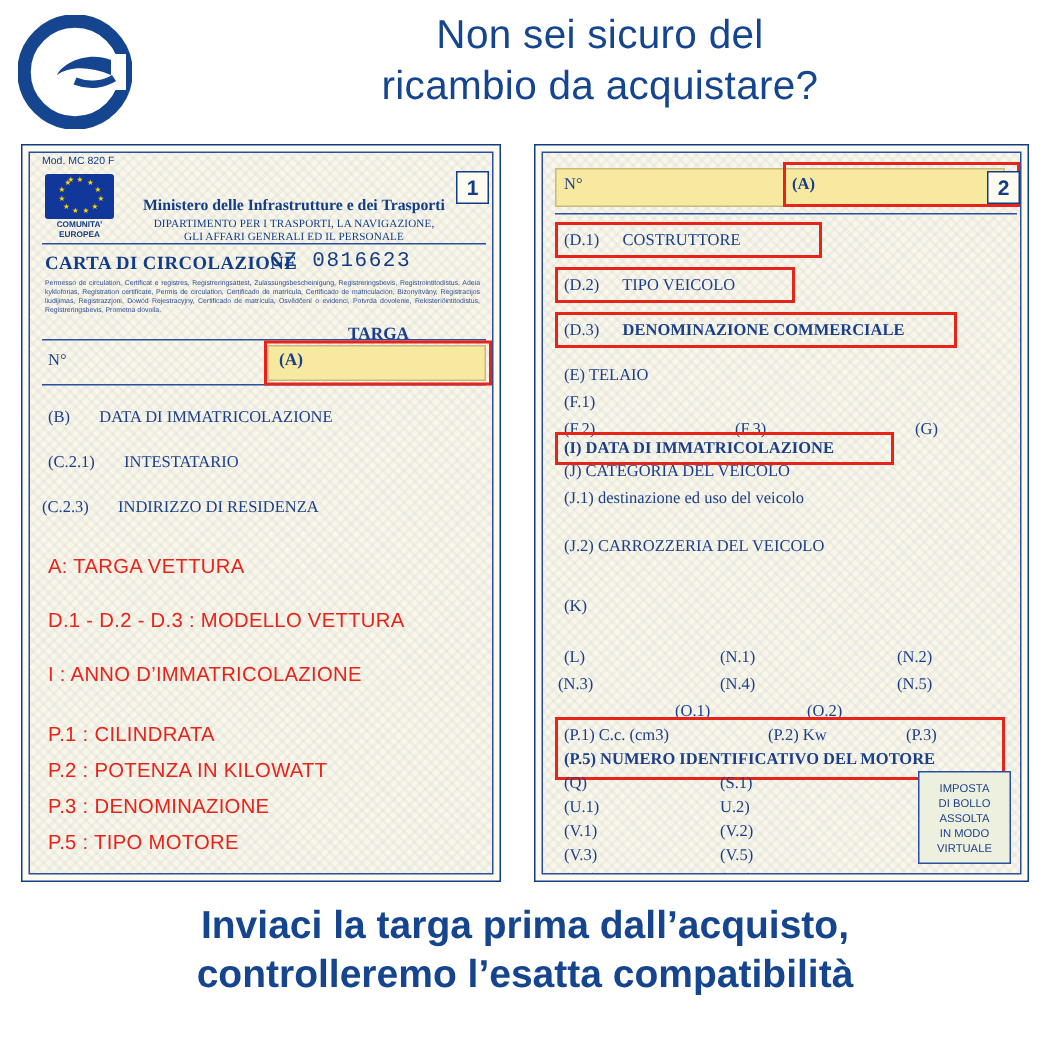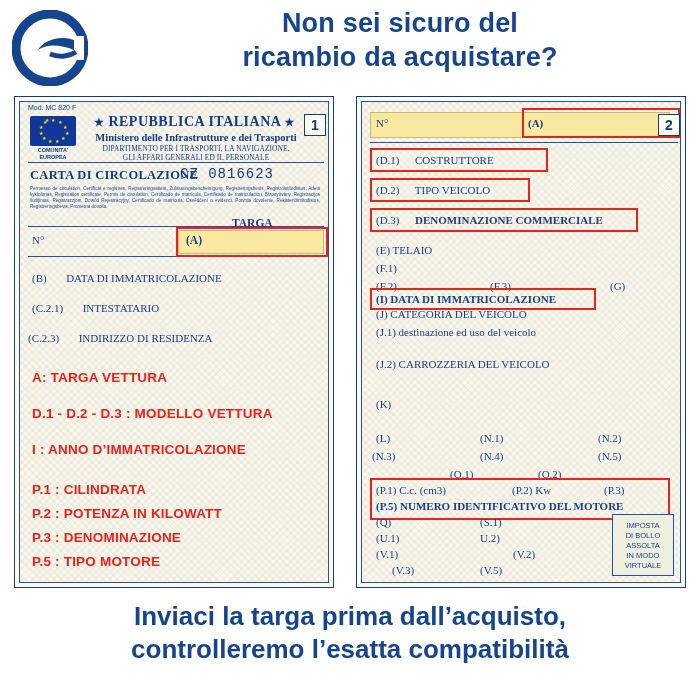--- a/index.html
+++ b/index.html
@@ -15,21 +15,21 @@
     position:absolute;left:0;top:0;width:700px;height:96px;
   }
   .logo{
     position:absolute;left:12px;top:10px;width:76px;height:76px;
   }
   .logo svg{display:block}
   .header-title{
     position:absolute;left:110px;top:6px;width:580px;
     text-align:center;
     color:#15458f;
-    font-weight:bold;
+    font-weight:normal;
     font-size:27px;
     line-height:34px;
     letter-spacing:.2px;
   }
   
   .footer{
     position:absolute;left:0;top:600px;width:700px;
     text-align:center;
     color:#15458f;
     font-weight:bold;
@@ -128,21 +128,21 @@
   }
   .redbox{
     position:absolute;
     border:2.5px solid #e8231a;
     box-sizing:border-box;
     pointer-events:none;
   }
   .redtext{
     position:absolute;
     color:#e8231a;
-    font-weight:bold;
+    font-weight:normal;
     font-size:13.5px;
     font-family:"Liberation Sans", sans-serif;
     letter-spacing:.2px;
   }
   .nfield{
     position:absolute;
     font-family:"Liberation Serif", serif;
     font-size:11px;color:#1b3f87;
   }
   .yellowbar{
@@ -202,25 +202,20 @@
           <span class="star" style="left:9px;top:16px;">★</span>
           <span class="star" style="left:9px;top:10px;">★</span>
           <span class="star" style="left:13px;top:5px;">★</span>
           <span class="star" style="left:15px;top:3px;">★</span>
         </div>
       </div>
       <div class="cap">COMUNITA’</div>
       <div class="cap">EUROPEA</div>
     </div>
 
-    <div class="rep-title">
-      <span class="rep-star">★</span>
-      <span>REPUBBLICA ITALIANA</span>
-      <span class="rep-star">★</span>
-    </div>
     <div class="min-line">Ministero delle Infrastrutture e dei Trasporti</div>
     <div class="min-sub">
       <div>DIPARTIMENTO PER I TRASPORTI, LA NAVIGAZIONE,</div>
       <div>GLI AFFARI GENERALI ED IL PERSONALE</div>
     </div>
 
     <div class="numbox" id="leftNum">1</div>
 
     <div class="hr-blue" style="left:8px;top:60px;width:296px;"></div>
 
@@ -328,23 +323,23 @@
     <div class="rfield" style="left:14px;top:398px;font-weight:bold;">(P.5) NUMERO IDENTIFICATIVO DEL MOTORE</div>
     <div class="redbox" style="left:8px;top:376px;width:300px;height:42px;"></div>
 
     <div class="rfield" style="left:14px;top:414px;">(Q)</div>
     <div class="rfield" style="left:118px;top:414px;">(S.1)</div>
 
     <div class="rfield" style="left:14px;top:430px;">(U.1)</div>
     <div class="rfield" style="left:118px;top:430px;">U.2)</div>
 
     <div class="rfield" style="left:14px;top:446px;">(V.1)</div>
-    <div class="rfield" style="left:118px;top:446px;margin-left:33px;">(V.2)</div>
-
-    <div class="rfield" style="left:30px;top:462px;">(V.3)</div>
+    <div class="rfield" style="left:118px;top:446px;">(V.2)</div>
+
+    <div class="rfield" style="left:14px;top:462px;">(V.3)</div>
     <div class="rfield" style="left:118px;top:462px;">(V.5)</div>
 
     <div class="rfield" style="left:14px;top:446px;opacity:0;"></div>
     <div class="rfield" style="left:14px;top:462px;opacity:0;"></div>
     <div class="rfield" style="left:14px;top:446px;opacity:0;"></div>
     <div class="rfield" style="left:14px;top:446px;opacity:0;"></div>
     <div class="rfield" style="left:14px;top:478px;">(V.6)</div>
     <div class="rfield" style="left:118px;top:478px;">(V.7)</div>
 
     <div class="rfield" style="left:14px;top:462px;opacity:0;"></div>

